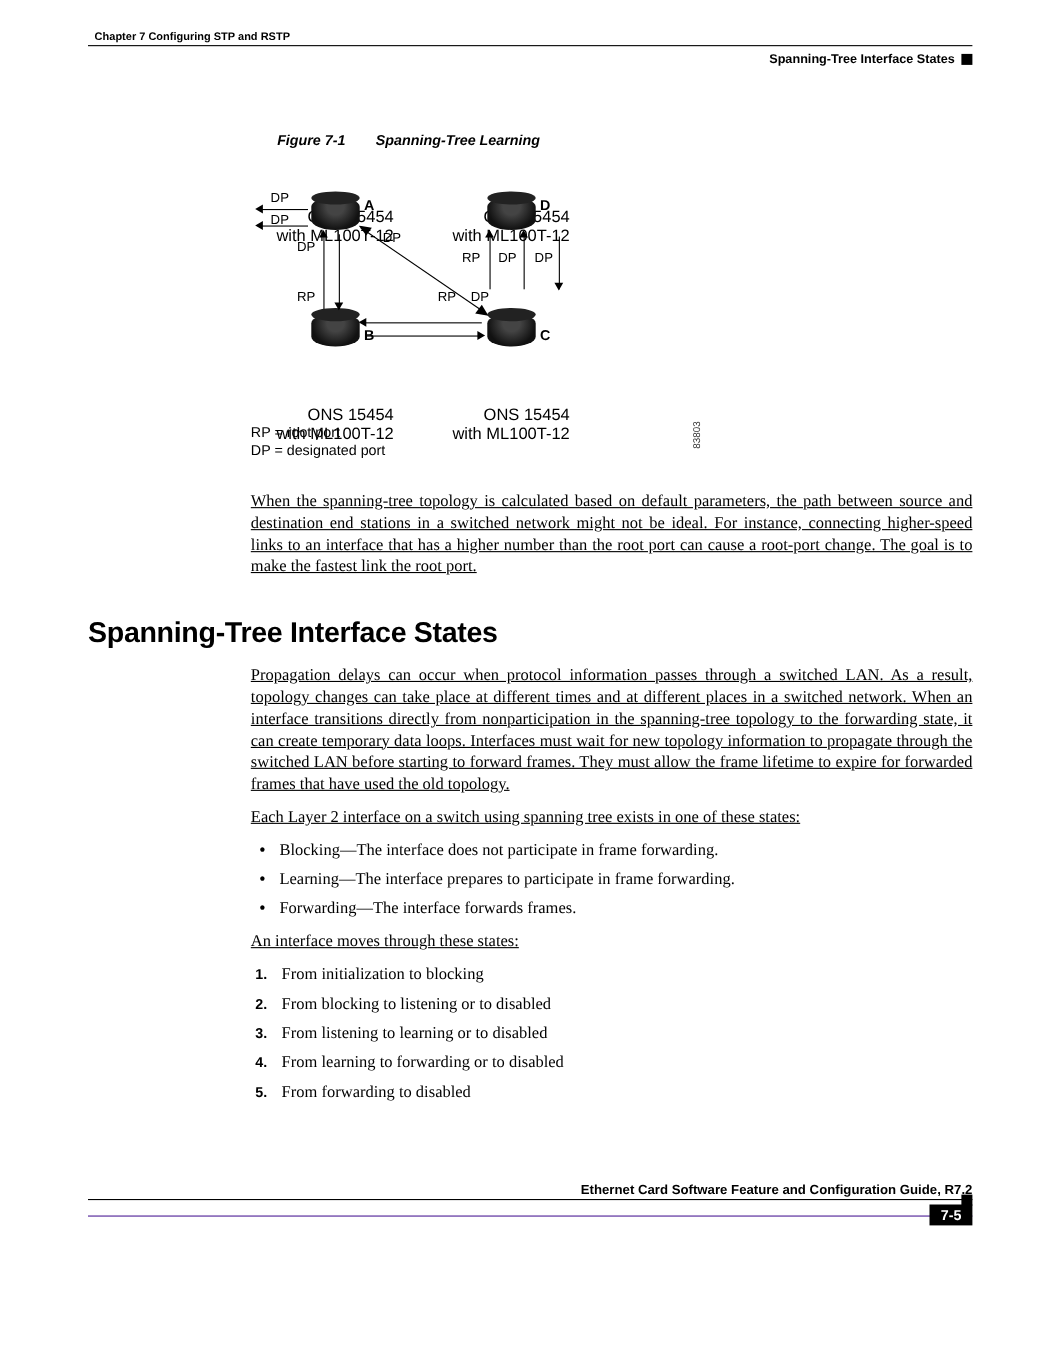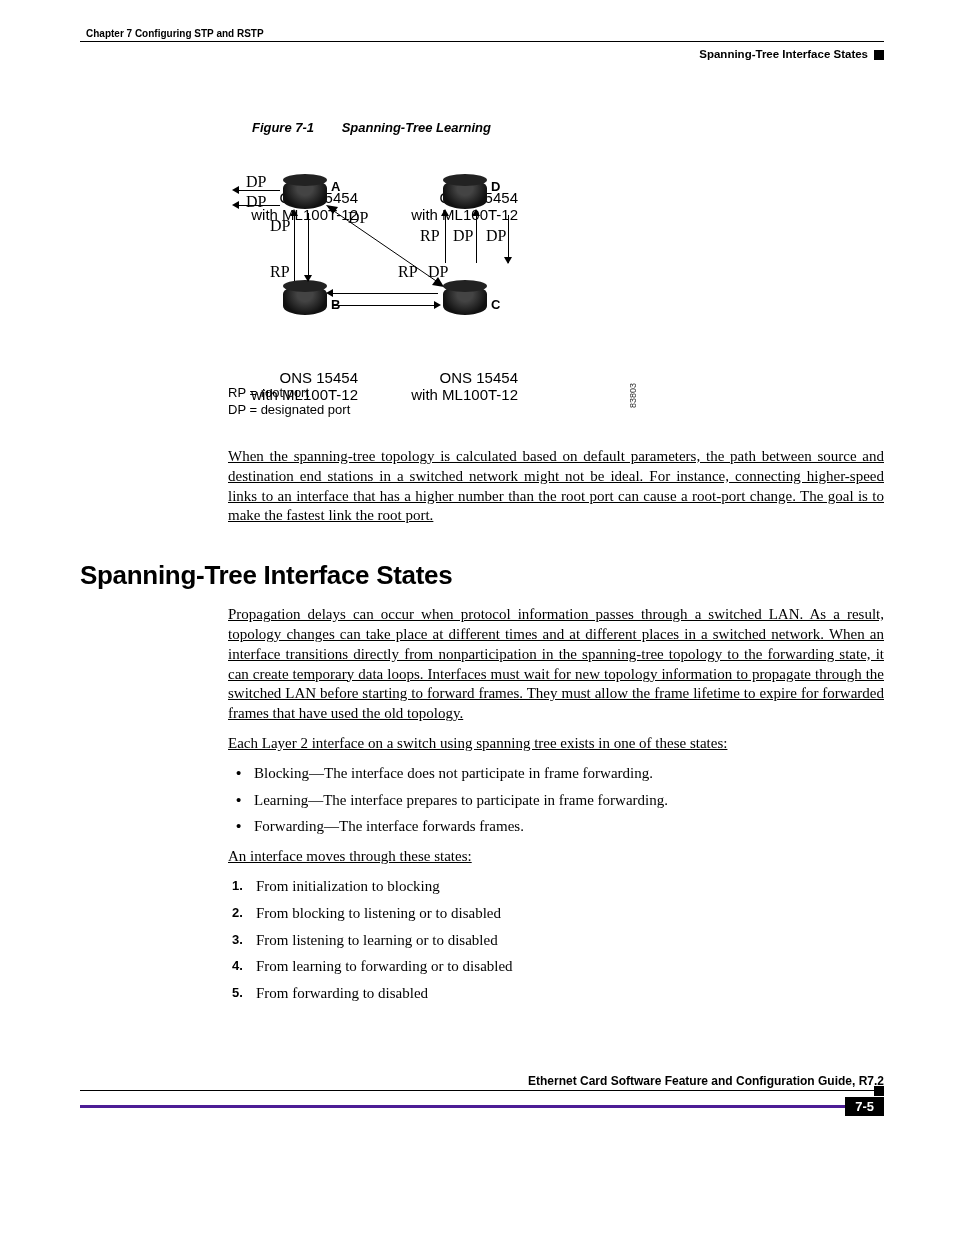--- a/index.html
+++ b/index.html
@@ -77,22 +77,22 @@
   .dev-label {
     position: absolute;
     font-size: 15px;
     text-align: right;
     width: 110px;
     line-height: 1.15;
     margin-top: 48px;
   }
   .port-lbl {
     position: absolute;
-    font-size: 16px;
-    font-family: Liberation Serif, serif;
+    font-size: 12px;
+    font-family: Liberation Sans, sans-serif;
   }
   .node-letter {
     position: absolute;
     font-weight: bold;
     font-size: 13px;
   }
   .arrow {
     position: absolute;
     background:#000;
   }
@@ -177,21 +177,21 @@
   .footer .guide {
     text-align: right;
     font-family: Arial, Helvetica, sans-serif;
     font-weight: bold;
     font-size: 12px;
   }
   .footer .ruleA { border-top:1px solid #000; margin-top:2px; position:relative;}
   .footer .blkA {
     position:absolute; right:0; top:-5px; width:10px; height:10px; background:#000;
   }
-  .footer .ruleB { border-top:3px solid #4c1d95; margin-top:14px; position:relative;}
+  .footer .ruleB { border-top:1px solid #4c1d95; margin-top:14px; position:relative;}
   .footer .page-badge {
     position:absolute; right:0; top:-11px;
     background:#000; color:#fff;
     font-family: Arial, Helvetica, sans-serif;
     font-weight:bold; font-size:13px;
     padding:2px 10px;
   }
 </style>
 </head>
 <body>

